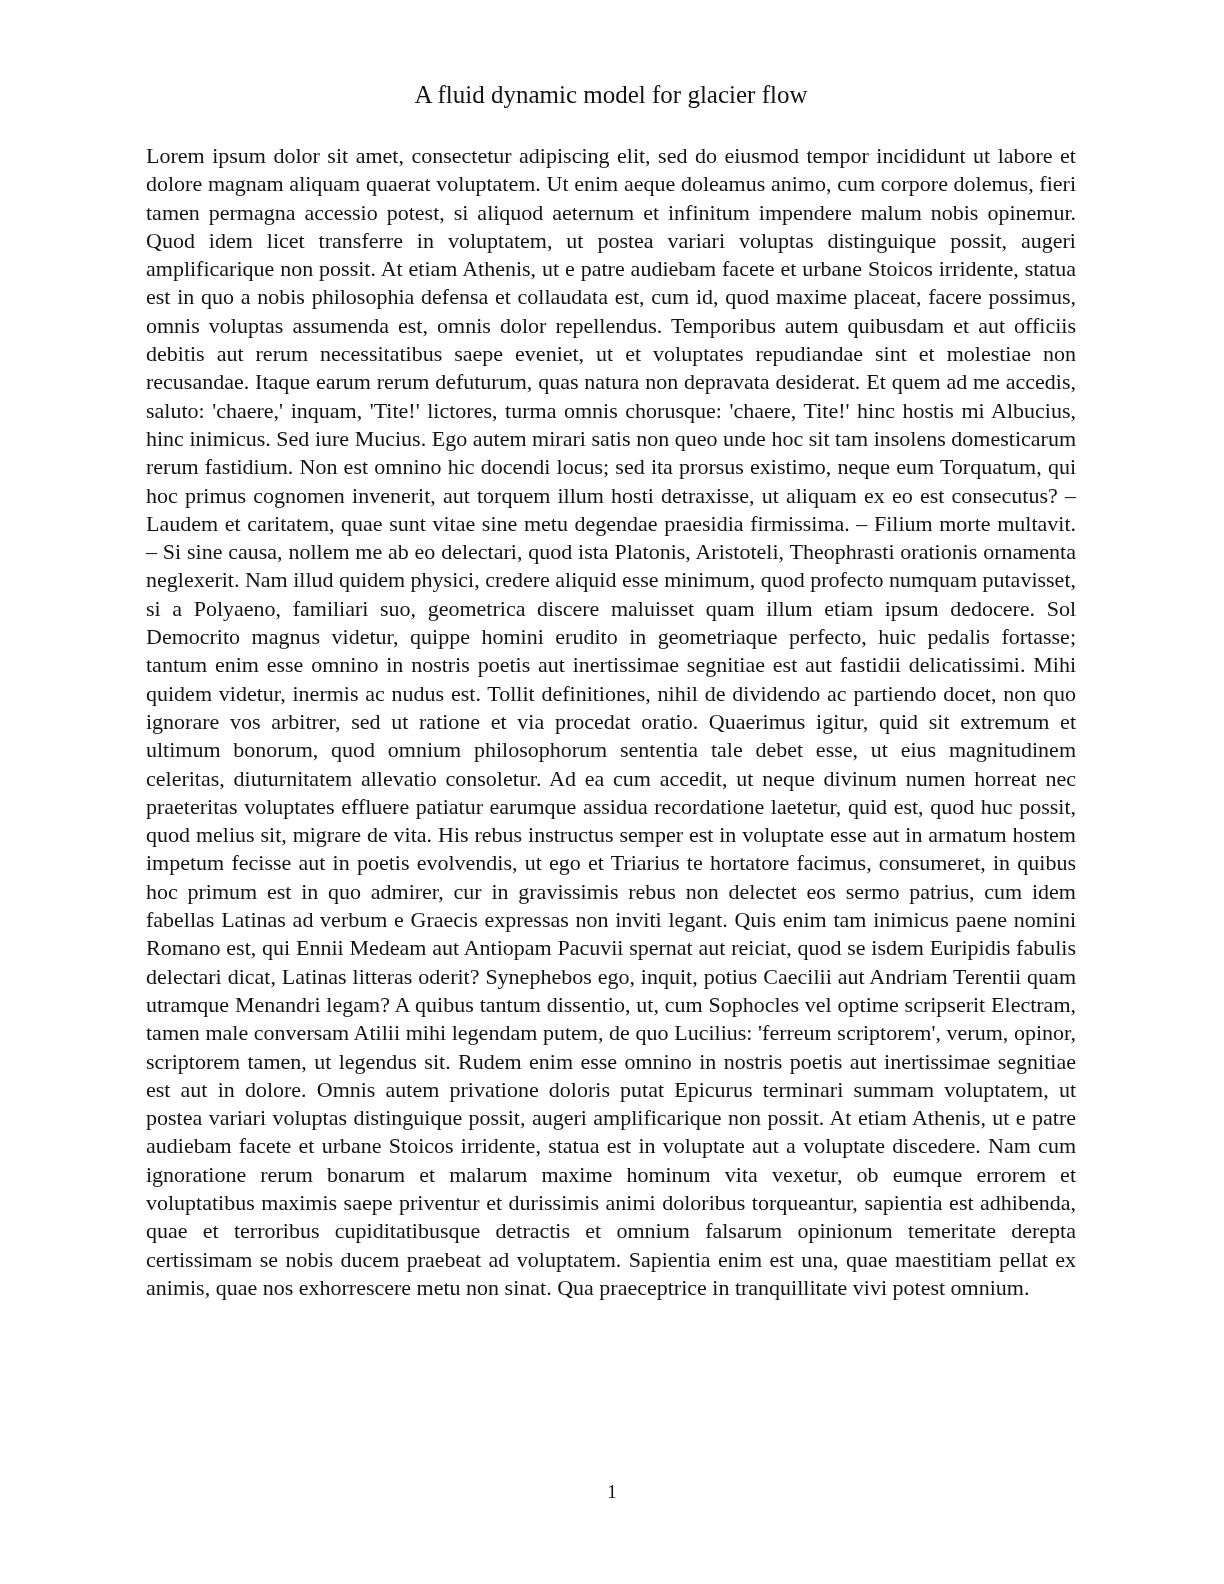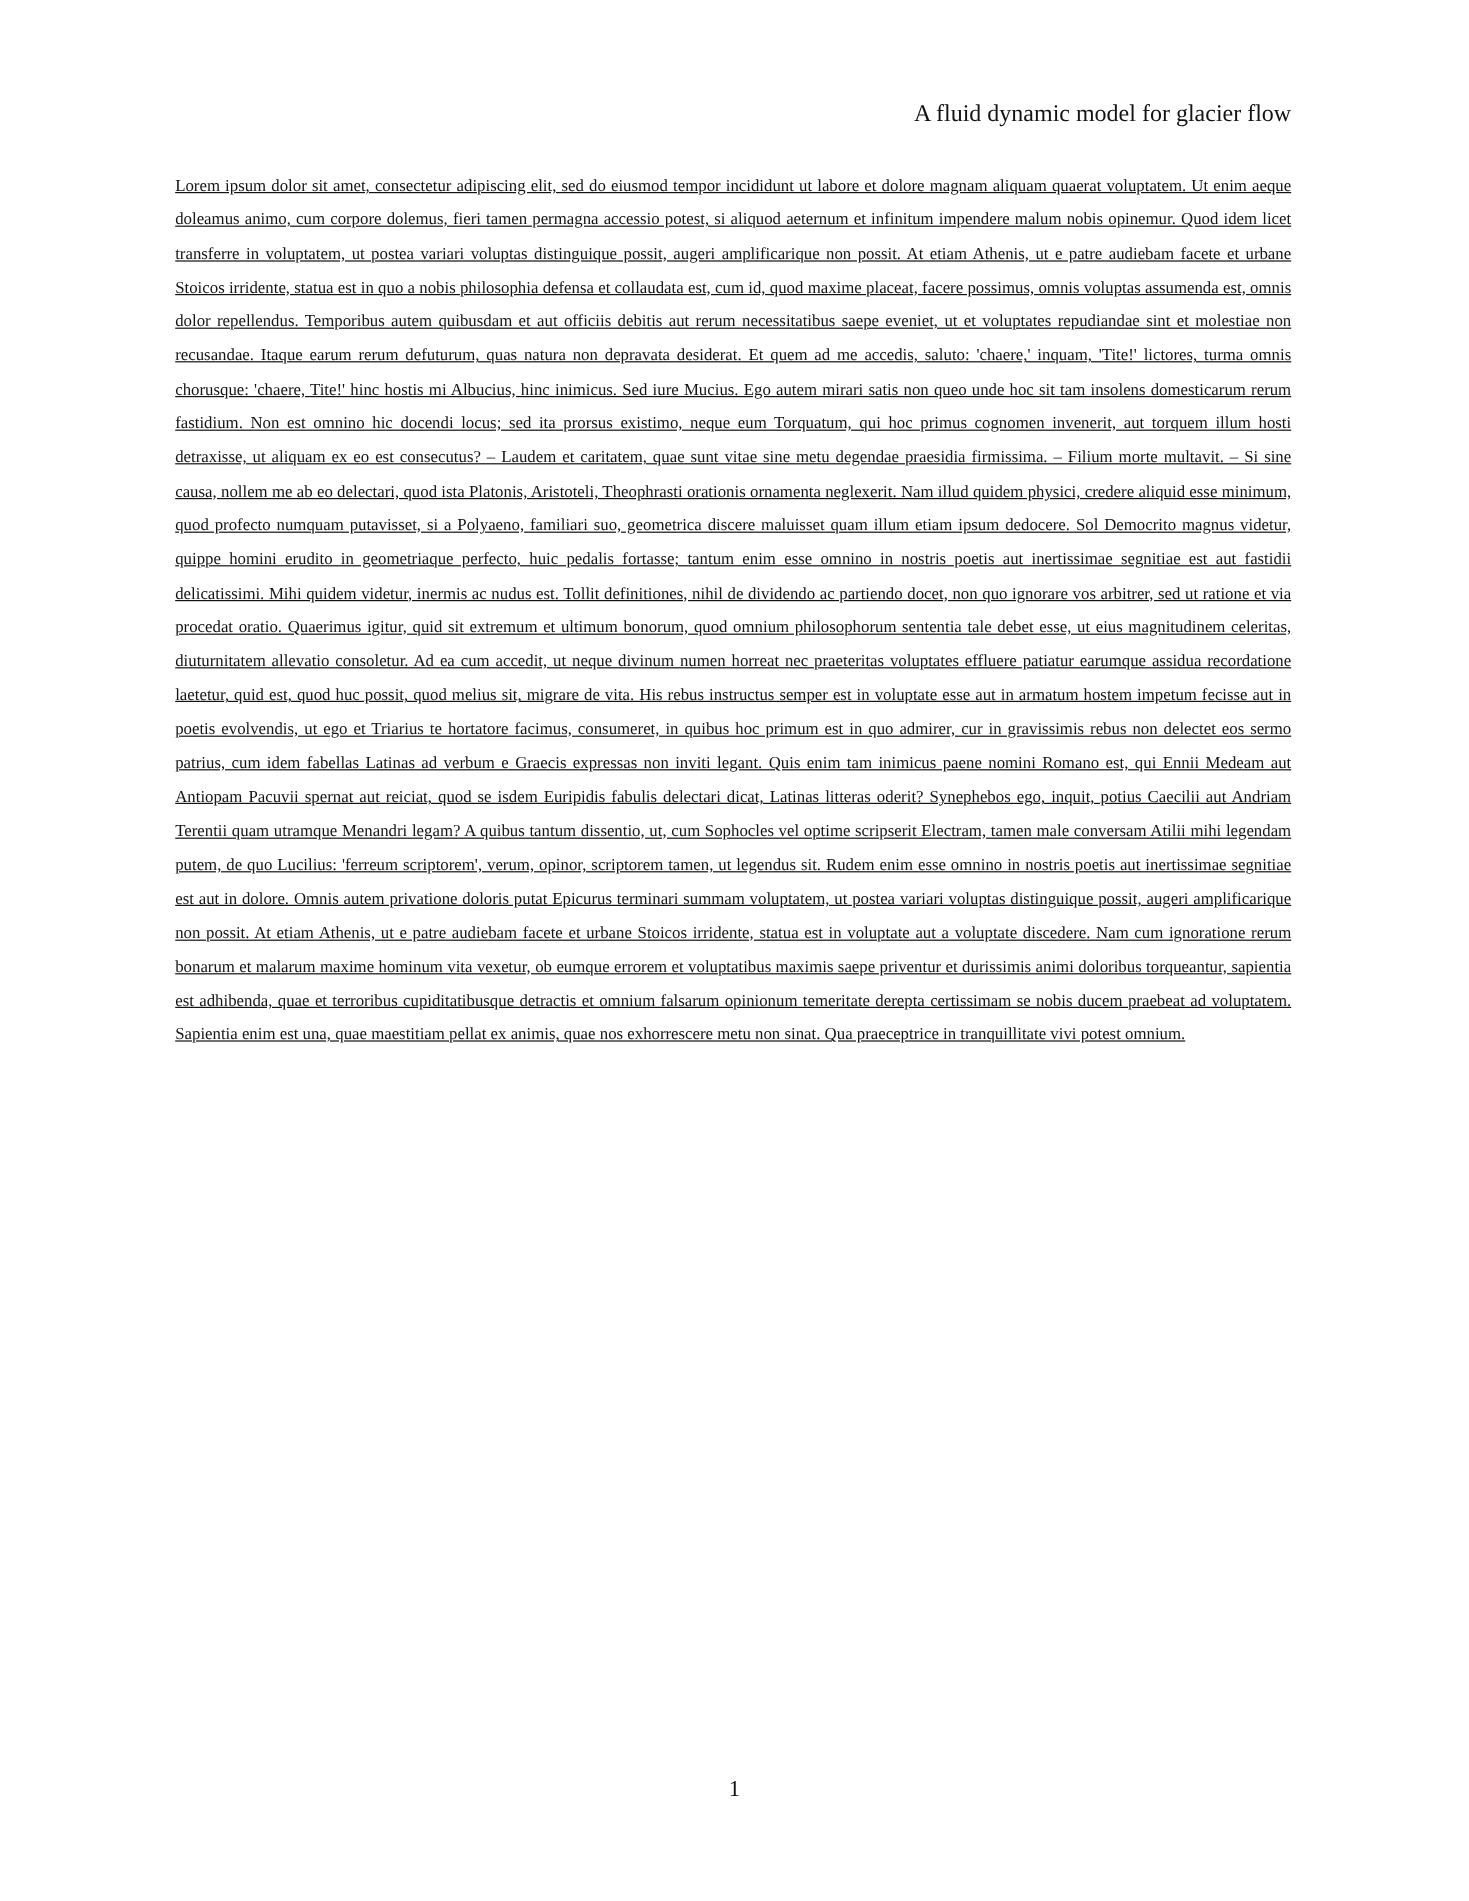--- a/index.html
+++ b/index.html
@@ -14,37 +14,36 @@
       background: #ffffff;
       overflow: hidden;
       font-family: "Liberation Serif", "DejaVu Serif", serif;
       color: #131313;
     }
     .running-head {
       position: absolute;
       left: 146px;
       top: 82px;
       width: 930px;
-      text-align: right;
-      font-size: 20px;
+      text-align: center;
+      font-size: 25px;
       line-height: 26px;
       color: #131313;
       white-space: nowrap;
     }
     .body-text {
       position: absolute;
       left: 146px;
       top: 142px;
       width: 930px;
-      font-size: 14px;
+      font-size: 22px;
       line-height: 28.3px;
       text-align: justify;
       text-justify: inter-word;
       color: #131313;
-      text-decoration: underline;
     }
     .footer {
       position: absolute;
       left: 0;
       top: 1481px;
       width: 1224px;
       text-align: center;
       font-size: 19px;
       color: #131313;
     }

